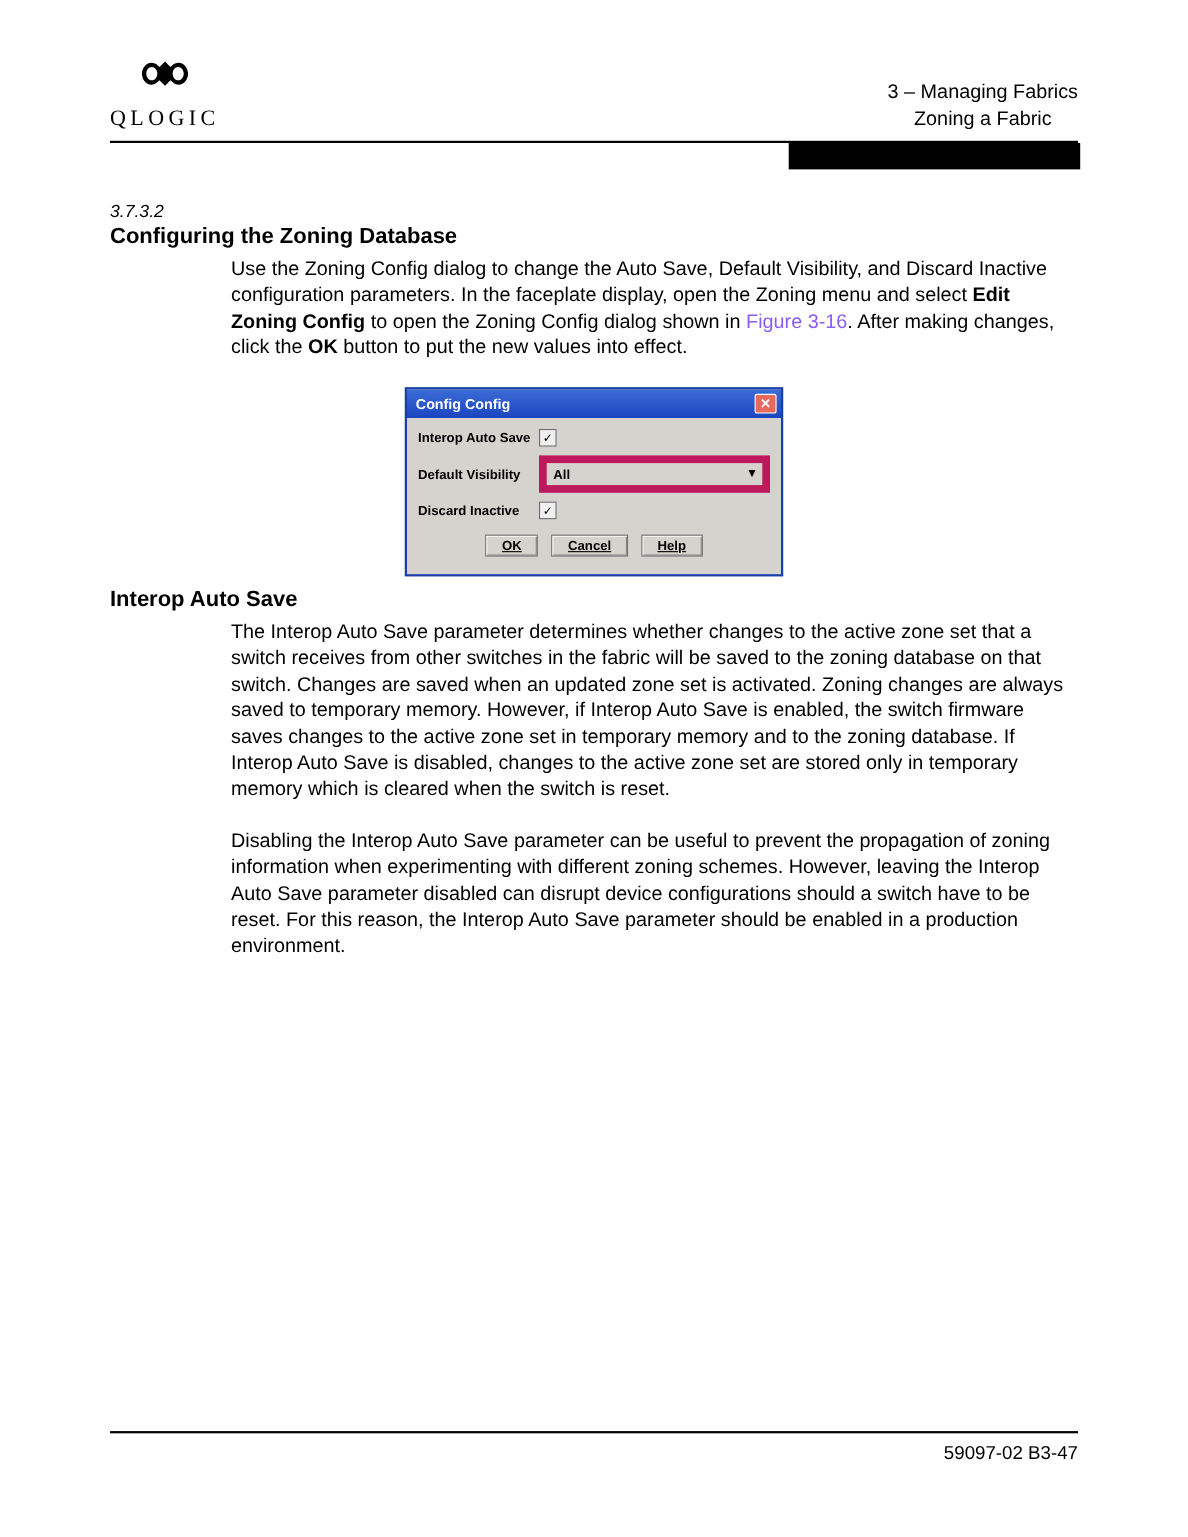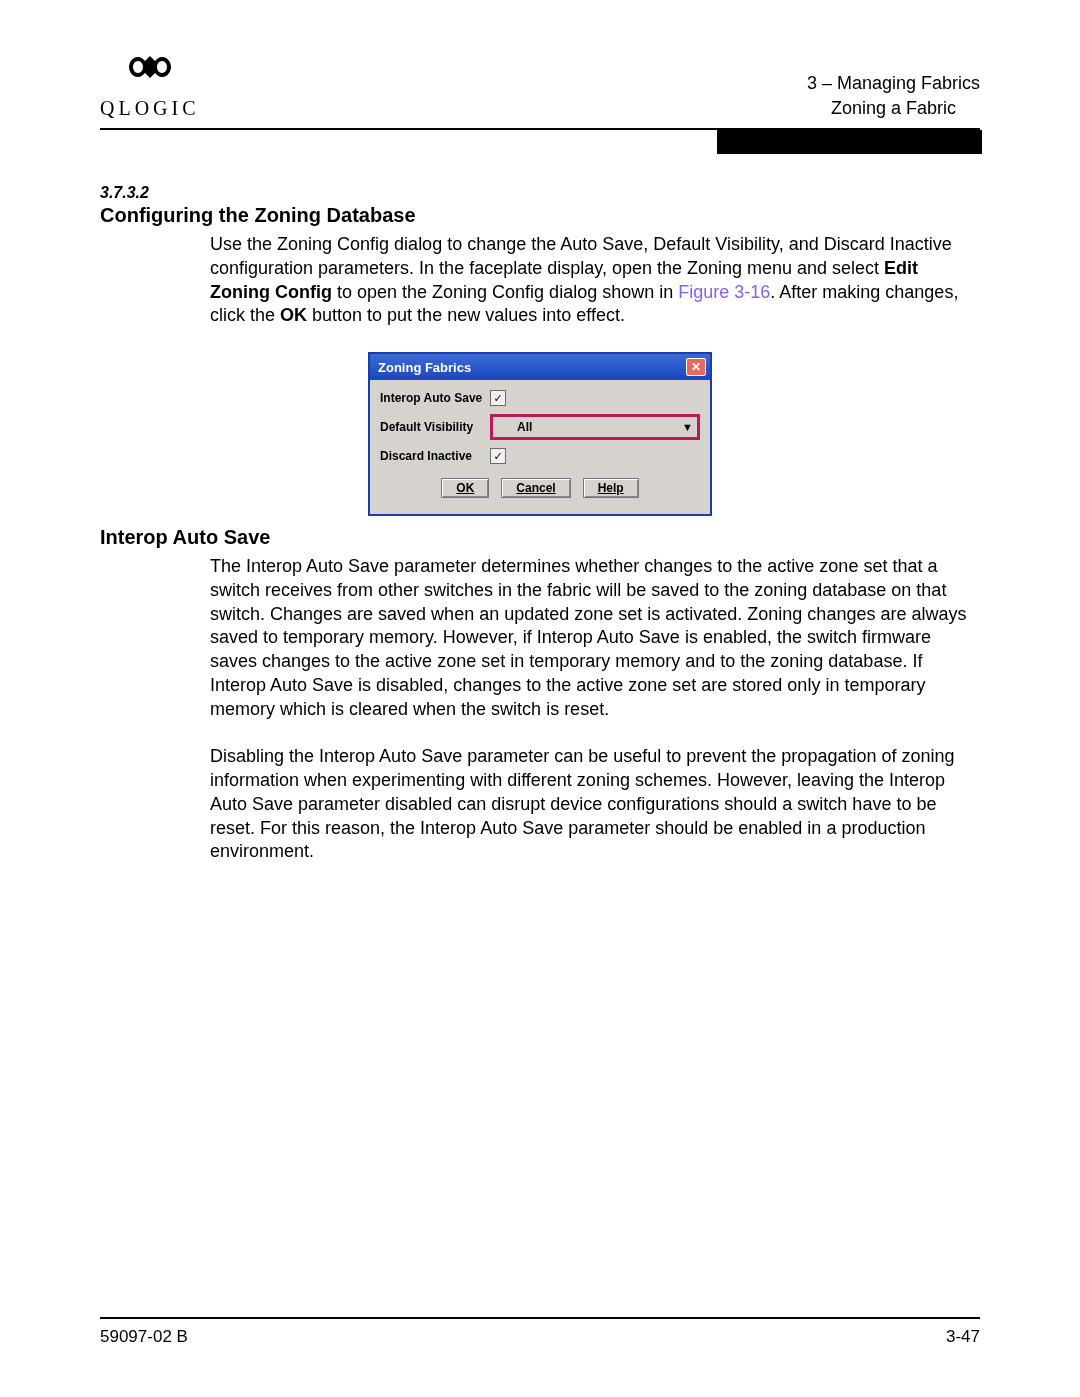--- a/index.html
+++ b/index.html
@@ -50,21 +50,21 @@
     float: right;
     margin-right: -2px;
   }
   .clear { clear: both; }
   .content {
     padding-top: 30px;
   }
   .secnum {
     font-size: 16px;
     font-style: italic;
-    font-weight: bold;
+    font-weight: normal;
     color: #000;
     margin-bottom: 2px;
   }
   h2.sectitle {
     font-size: 20px;
     font-weight: bold;
     margin: 0 0 6px 0;
   }
   .body-indent {
     margin-left: 110px;
@@ -125,26 +125,26 @@
     background: #f0f0f0;
     display: flex;
     align-items: center;
     justify-content: center;
     font-size: 11px;
     color: #000;
   }
   .dlg-select {
     flex: 1;
     height: 20px;
-    border: 3px solid #be185d;
+    border: 7px solid #be185d;
     background: #d6d3ce;
     display: flex;
     align-items: center;
     justify-content: space-between;
-    padding: 0 4px 0 24px;
+    padding: 0 4px 0 6px;
     font-weight: bold;
     font-size: 12px;
   }
   .dlg-select .arrow {
     font-size: 11px;
   }
   .dialog-buttons {
     display: flex;
     justify-content: center;
     gap: 12px;
@@ -175,27 +175,27 @@
   }
   .note-label {
     font-weight: bold;
     font-style: italic;
     width: 90px;
     flex-shrink: 0;
   }
   .note-text { flex: 1; }
   .footer {
     position: absolute;
-    bottom: 50px;
+    bottom: 66px;
     left: 100px;
     right: 100px;
     border-top: 2.5px solid #000;
     padding-top: 8px;
     display: flex;
-    justify-content: space-between;
+    justify-content: flex-end;
     font-size: 17px;
   }
 </style>
 </head>
 <body>
 
 <div class="page">
   <div class="header">
     <div class="logo">
       <span class="logo-mark">
@@ -216,21 +216,21 @@
   <div class="content">
     <div class="secnum">3.7.3.2</div>
     <h2 class="sectitle">Configuring the Zoning Database</h2>
     <div class="body-indent">
       <span>Use the Zoning Config dialog to change the Auto Save, Default Visibility, and Discard Inactive configuration parameters. In the faceplate display, open the Zoning menu and select </span><span class="bold">Edit Zoning Config</span><span> to open the Zoning Config dialog shown in </span><span class="figlink">Figure 3-16</span><span>. After making changes, click the </span><span class="bold">OK</span><span> button to put the new values into effect.</span>
     </div>
 
     <div class="dialog-wrap">
       <div class="dialog">
         <div class="dialog-titlebar">
-          <span>Zoning Fabrics</span>
+          <span>Config Config</span>
           <span class="close-btn">
             <span>✕</span>
           </span>
         </div>
         <div class="dialog-body">
           <div class="dlg-row">
             <span class="dlg-label">Interop Auto Save</span>
             <span class="dlg-check">
               <span>✓</span>
             </span>

